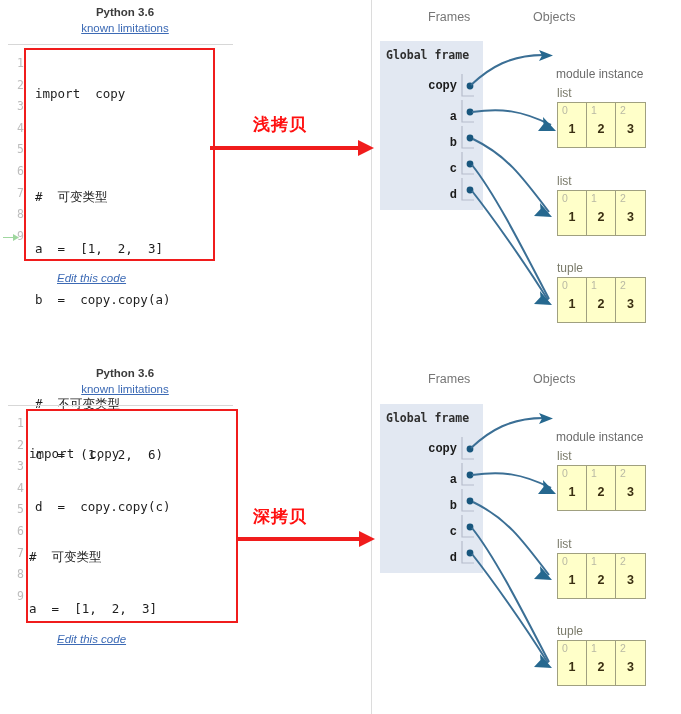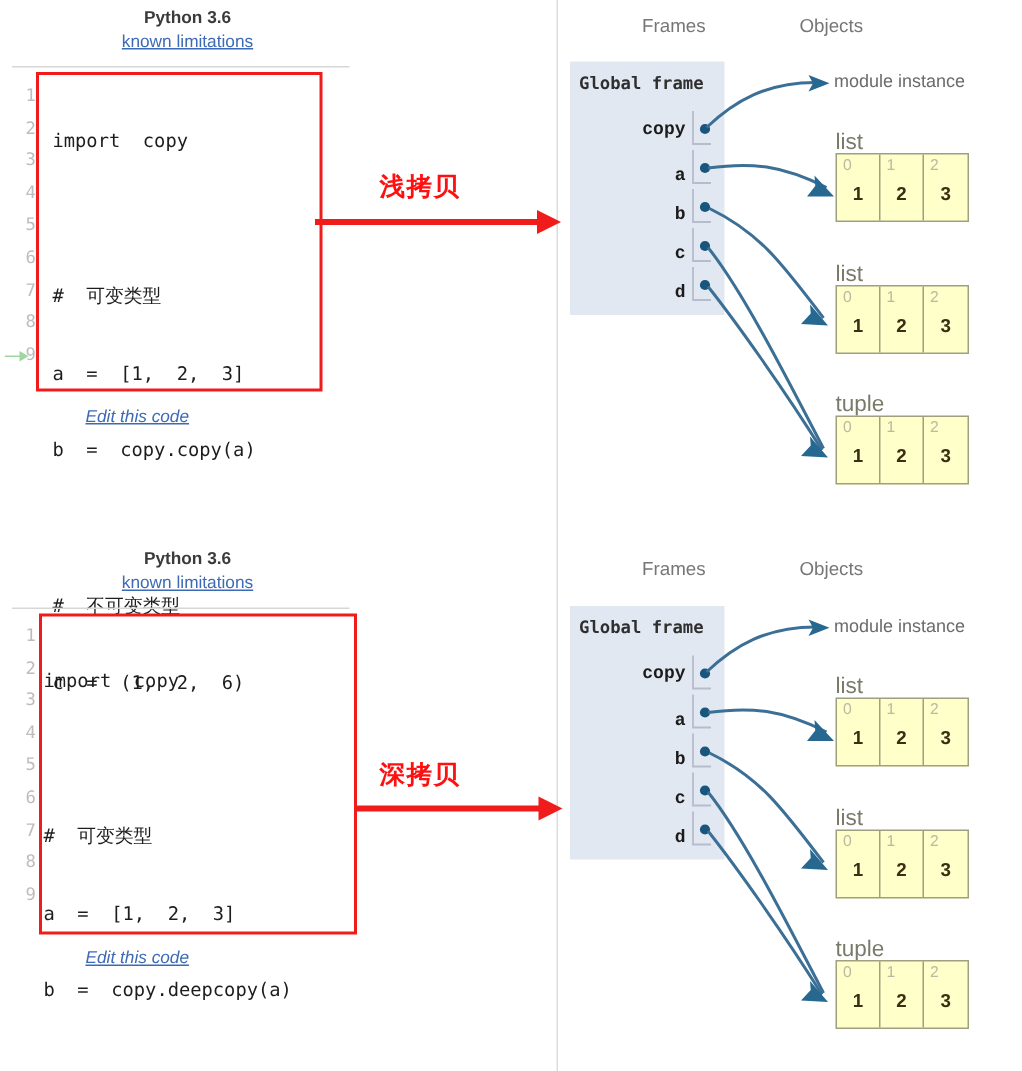--- a/index.html
+++ b/index.html
@@ -71,26 +71,26 @@
   .frame-title{
     position:absolute;font-family:"DejaVu Sans Mono", monospace;
     font-size:11.5px;color:#2f2f2f;white-space:nowrap;font-weight:bold;
   }
   .varname{
     position:absolute;font-family:Liberation Mono, monospace;
     font-size:12px;color:#1b1b1b;text-align:right;white-space:nowrap;
     font-weight:bold;
   }
   .objlabel{
-    position:absolute;font-size:15px;color:#7a7a6a;
+    position:absolute;font-size:12px;color:#7a7a6a;
     font-family:"Liberation Sans", sans-serif;white-space:nowrap;text-align:center;
   }
   .modlabel{
     position:absolute;font-size:12px;color:#6b6b6b;
-    font-family:"Liberation Sans", sans-serif;white-space:nowrap;
+    font-family:"Liberation Sans", sans-serif;white-space:nowrap;margin-top:20px;
   }
   .objbox{position:absolute;display:flex;border:1px solid #a0a080;background:#ffffc9;box-sizing:border-box;}
   .cell{
     width:29px;height:44px;position:relative;box-sizing:border-box;
     border-right:1px solid #a0a080;
   }
   .cell:last-child{border-right:none;}
   .cidx{
     position:absolute;left:4px;top:1px;font-size:10.5px;color:#b9b9a4;
     font-family:"Liberation Sans", sans-serif;
@@ -132,20 +132,21 @@
 
     <div class="codelines" style="left:35px;top:53px;">
       <div>import  copy</div>
       <div></div>
       <div>#  可变类型</div>
       <div>a  =  [1,  2,  3]</div>
       <div>b  =  copy.copy(a)</div>
       <div></div>
       <div>#  不可变类型</div>
       <div>c  =  (1,  2,  6)</div>
+      <div>d  =  copy.copy(c)</div>
     </div>
 
     <div class="redbox" style="left:24px;top:48px;width:191px;height:213px;"></div>
 
     <div class="editlink" style="left:57px;top:272px;">Edit this code</div>
   </div>
 
   <div class="annot-label" style="left:253px;top:113px;">浅拷贝</div>
   <svg class="annot-arrow" style="left:210px;top:138px;" width="165" height="20" viewBox="0 0 165 20">
     <line x1="0" y1="10" x2="150" y2="10" stroke="#f01c1c" stroke-width="4"></line>
@@ -273,21 +274,20 @@
       <div>7</div>
       <div>8</div>
       <div>9</div>
     </div>
 
     <div class="codelines" style="left:29px;top:56px;">
       <div>import  copy</div>
       <div></div>
       <div>#  可变类型</div>
       <div>a  =  [1,  2,  3]</div>
-      <div>b  =  copy.deepcopy(a)</div>
       <div></div>
       
       
       
     </div>
 
     <div class="redbox" style="left:26px;top:52px;width:212px;height:214px;"></div>
 
     <div class="editlink" style="left:57px;top:276px;">Edit this code</div>
   </div>

